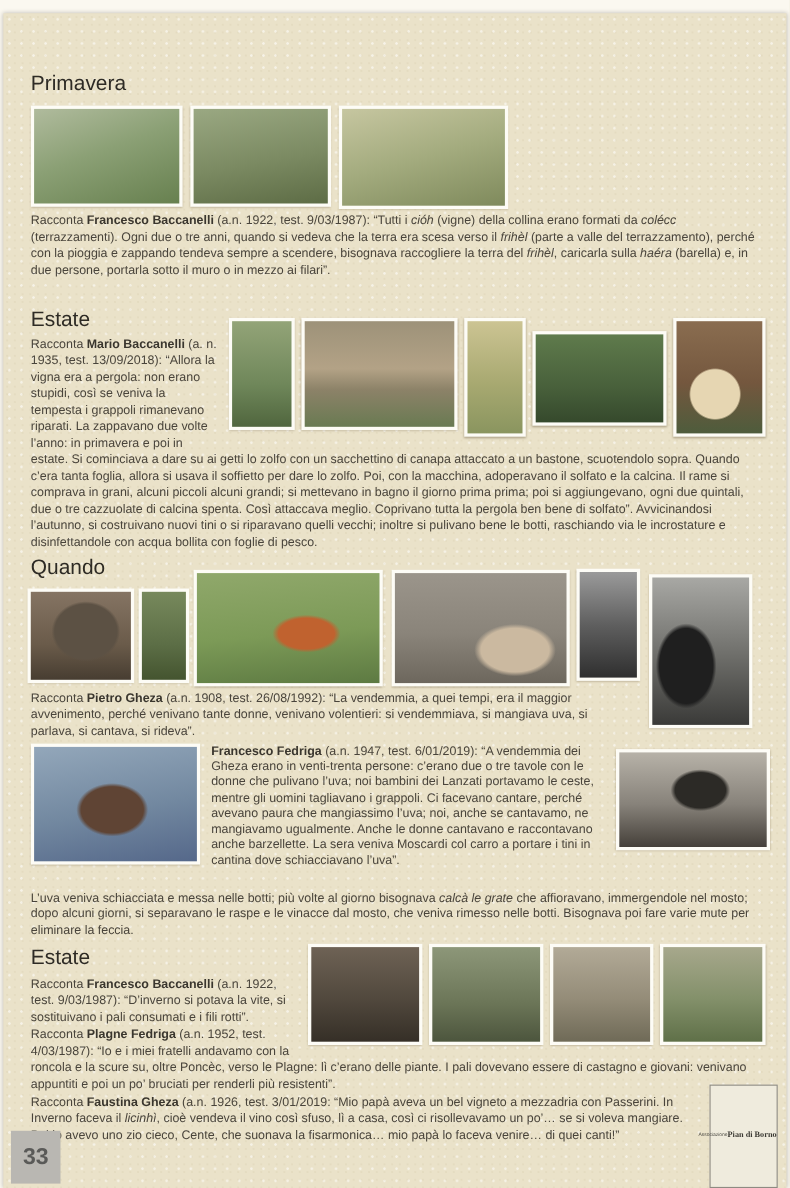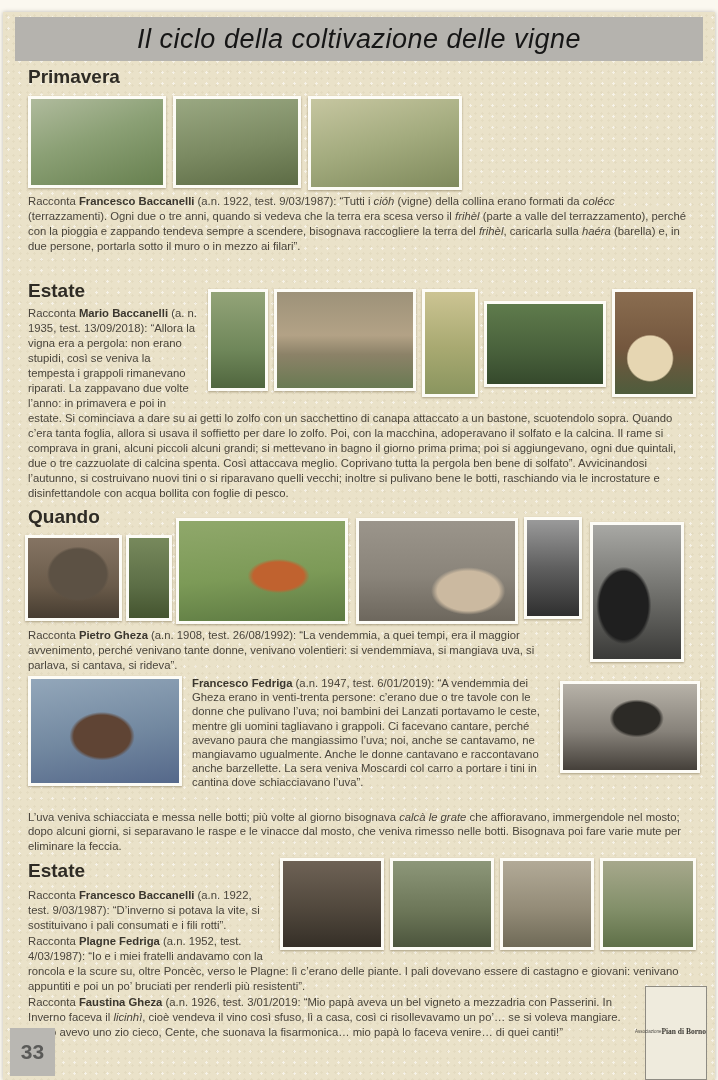--- a/index.html
+++ b/index.html
@@ -18,21 +18,21 @@
     background-size:7px 7px, 11px 11px;
     box-shadow:0 0 4px rgba(0,0,0,.25);
   }
   .titlebar{
     position:absolute;left:12px;top:5px;width:688px;height:44px;
     background:#b5b3ae;
     display:flex;align-items:center;justify-content:center;
     font-size:27px;font-style:italic;color:#161616;letter-spacing:.5px;
   }
   h2.season{
-    position:absolute;margin:0;font-size:19px;font-weight:bold;color:#2e2b25;
+    position:absolute;margin:0;font-size:19px;font-weight:normal;color:#2e2b25;
   }
   .txt{
     font-size:11.3px;line-height:15px;color:#49443b;margin:0;text-align:left;
   }
   .txt b{color:#3a362e;}
   .abs{position:absolute;}
   
   .photo{
     background:#fdfcf6;padding:3px;box-shadow:0 1px 2px rgba(90,75,45,.45);
     display:inline-block;box-sizing:border-box;
@@ -75,21 +75,20 @@
   .logo svg{display:block;margin-bottom:2px;}
   .logo .org{font-size:4.5px;color:#4c4a44;line-height:5px;}
   .logo .place{font-family:"Liberation Serif", serif;font-size:7.5px;font-weight:bold;color:#3c3a34;line-height:9px;white-space:nowrap;}
   .clr{clear:both;}
 </style>
 </head>
 <body>
 
 <div class="sheet">
 
-  <div class="titlebar">Il ciclo della coltivazione delle vigne</div>
 
   <h2 class="season" style="left:25px;top:54px;">Primavera</h2>
   <div class="abs" style="left:25px;top:84px;display:flex;gap:7px;">
     <div class="photo" style="width:138px;height:92px;">
         <div class="ph sp1"></div>
       </div>
     <div class="photo" style="width:128px;height:92px;">
         <div class="ph sp2"></div>
       </div>
     <div class="photo" style="width:154px;height:94px;">

